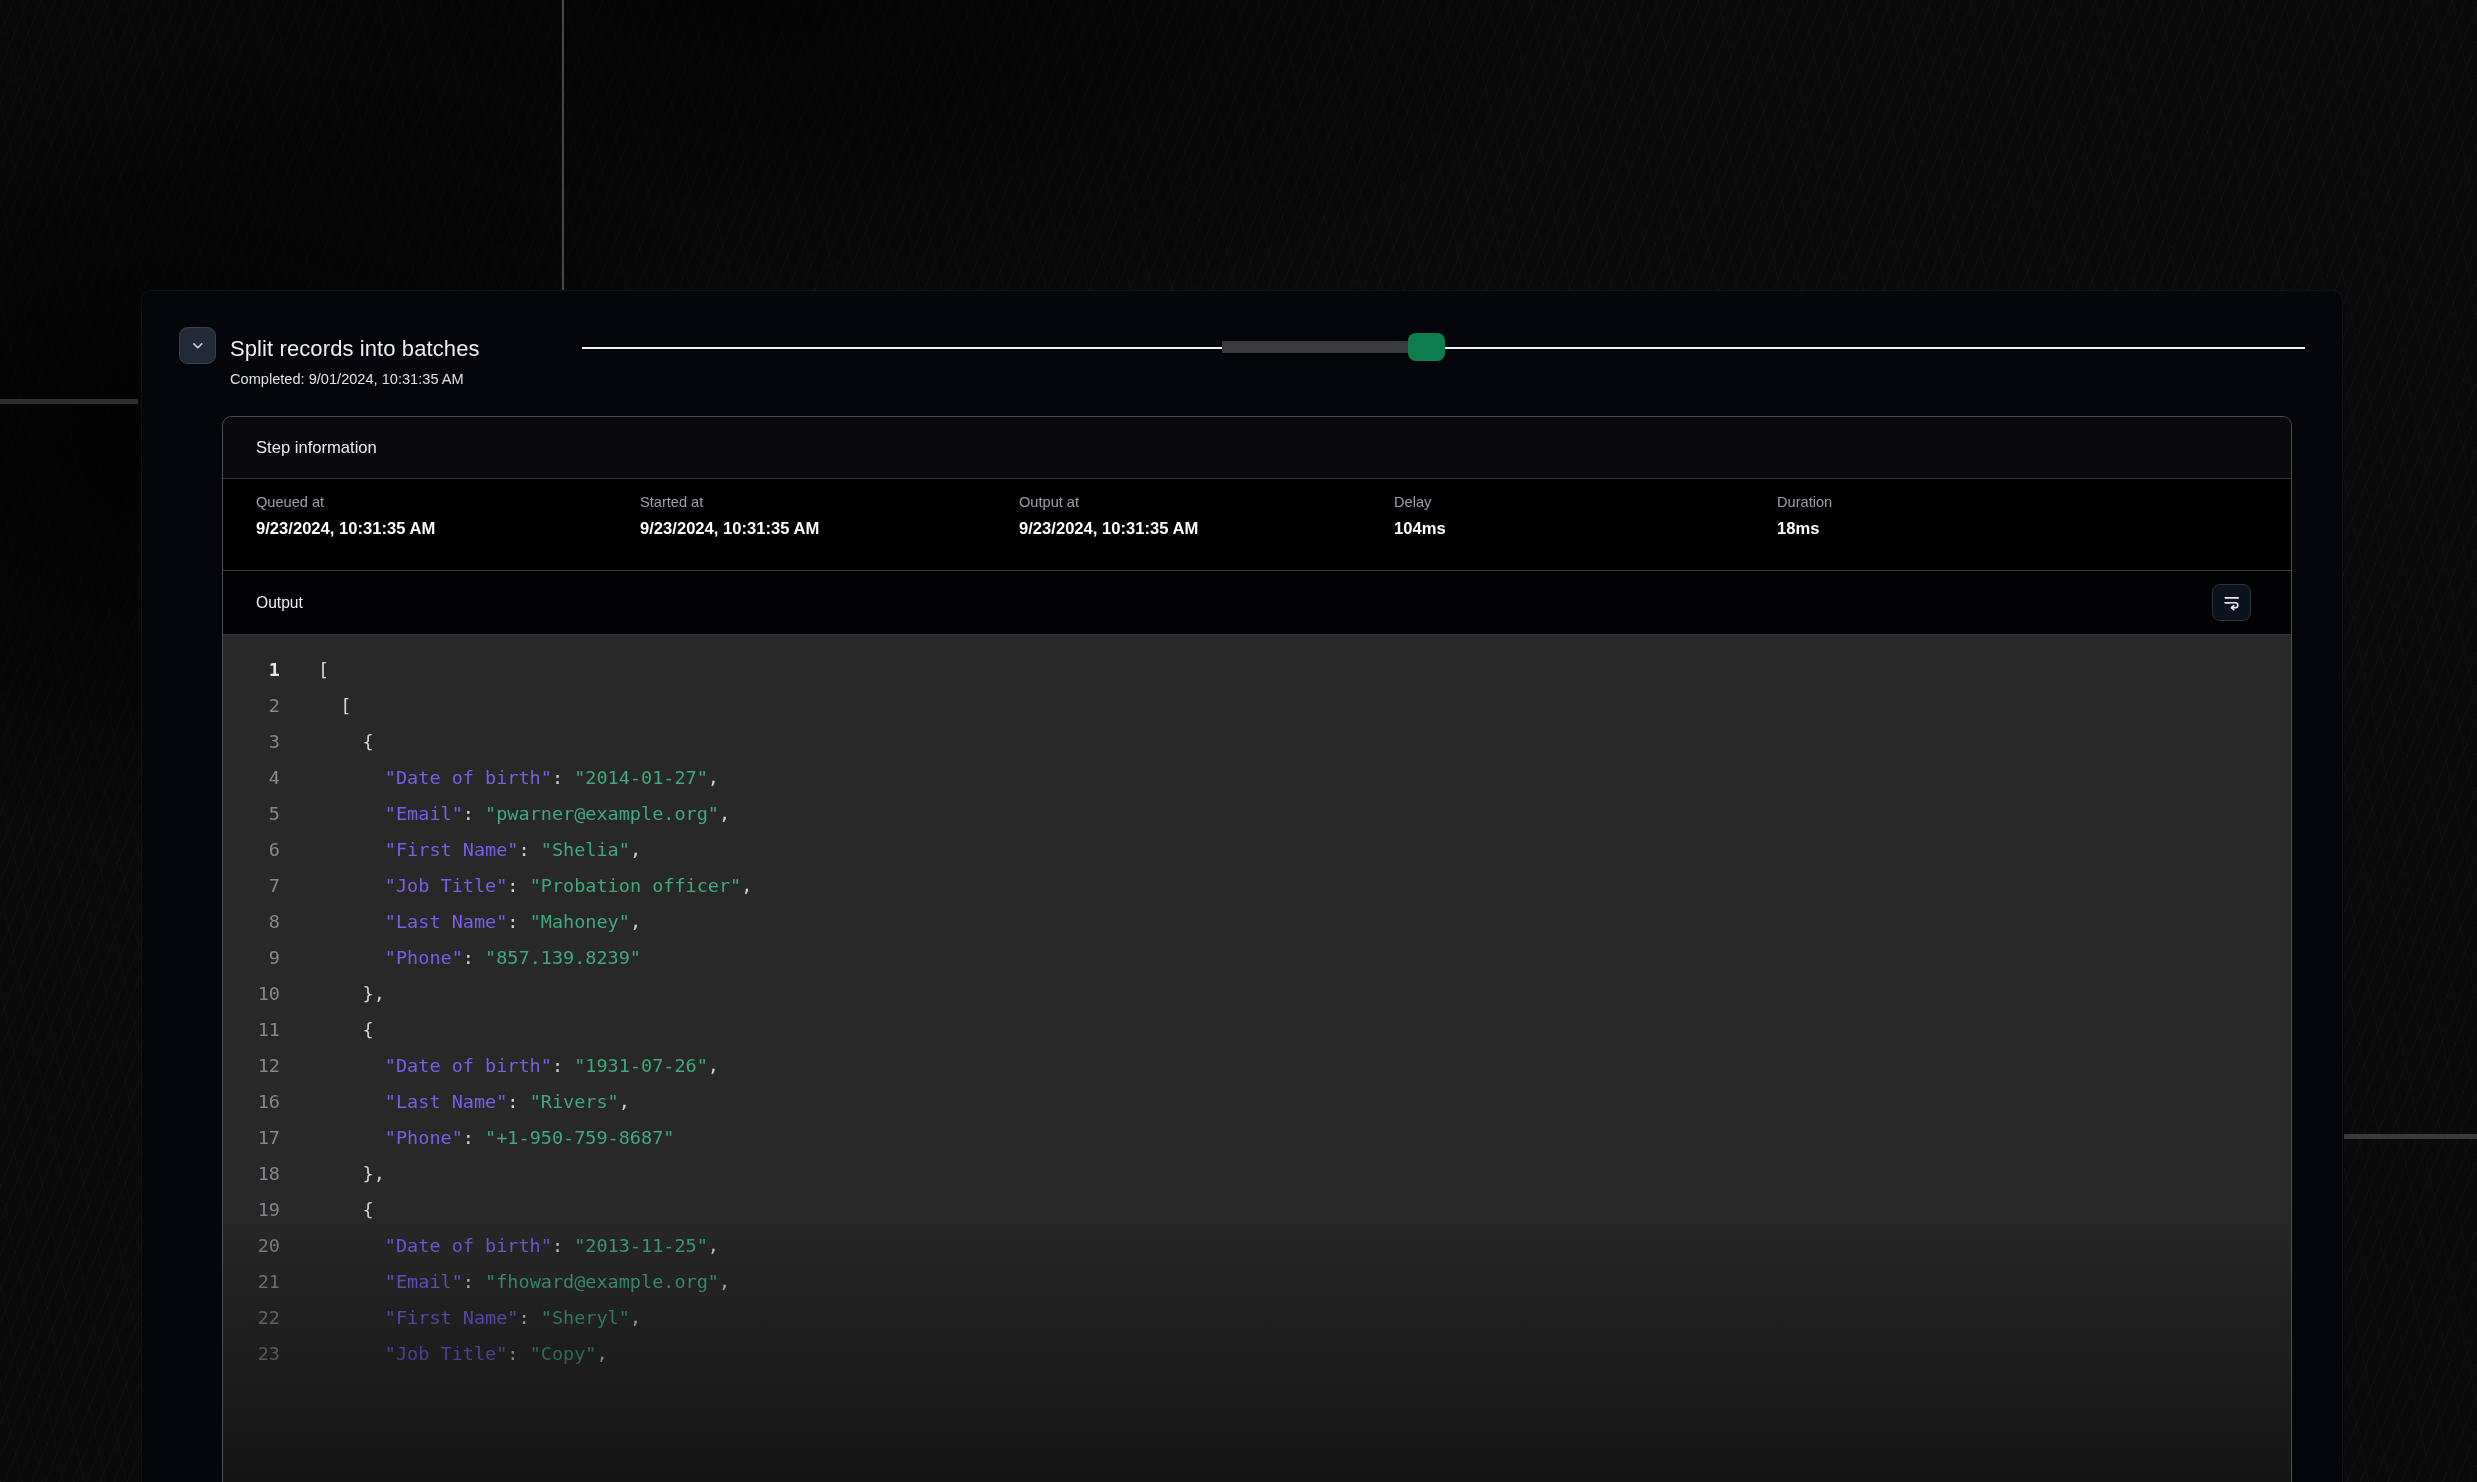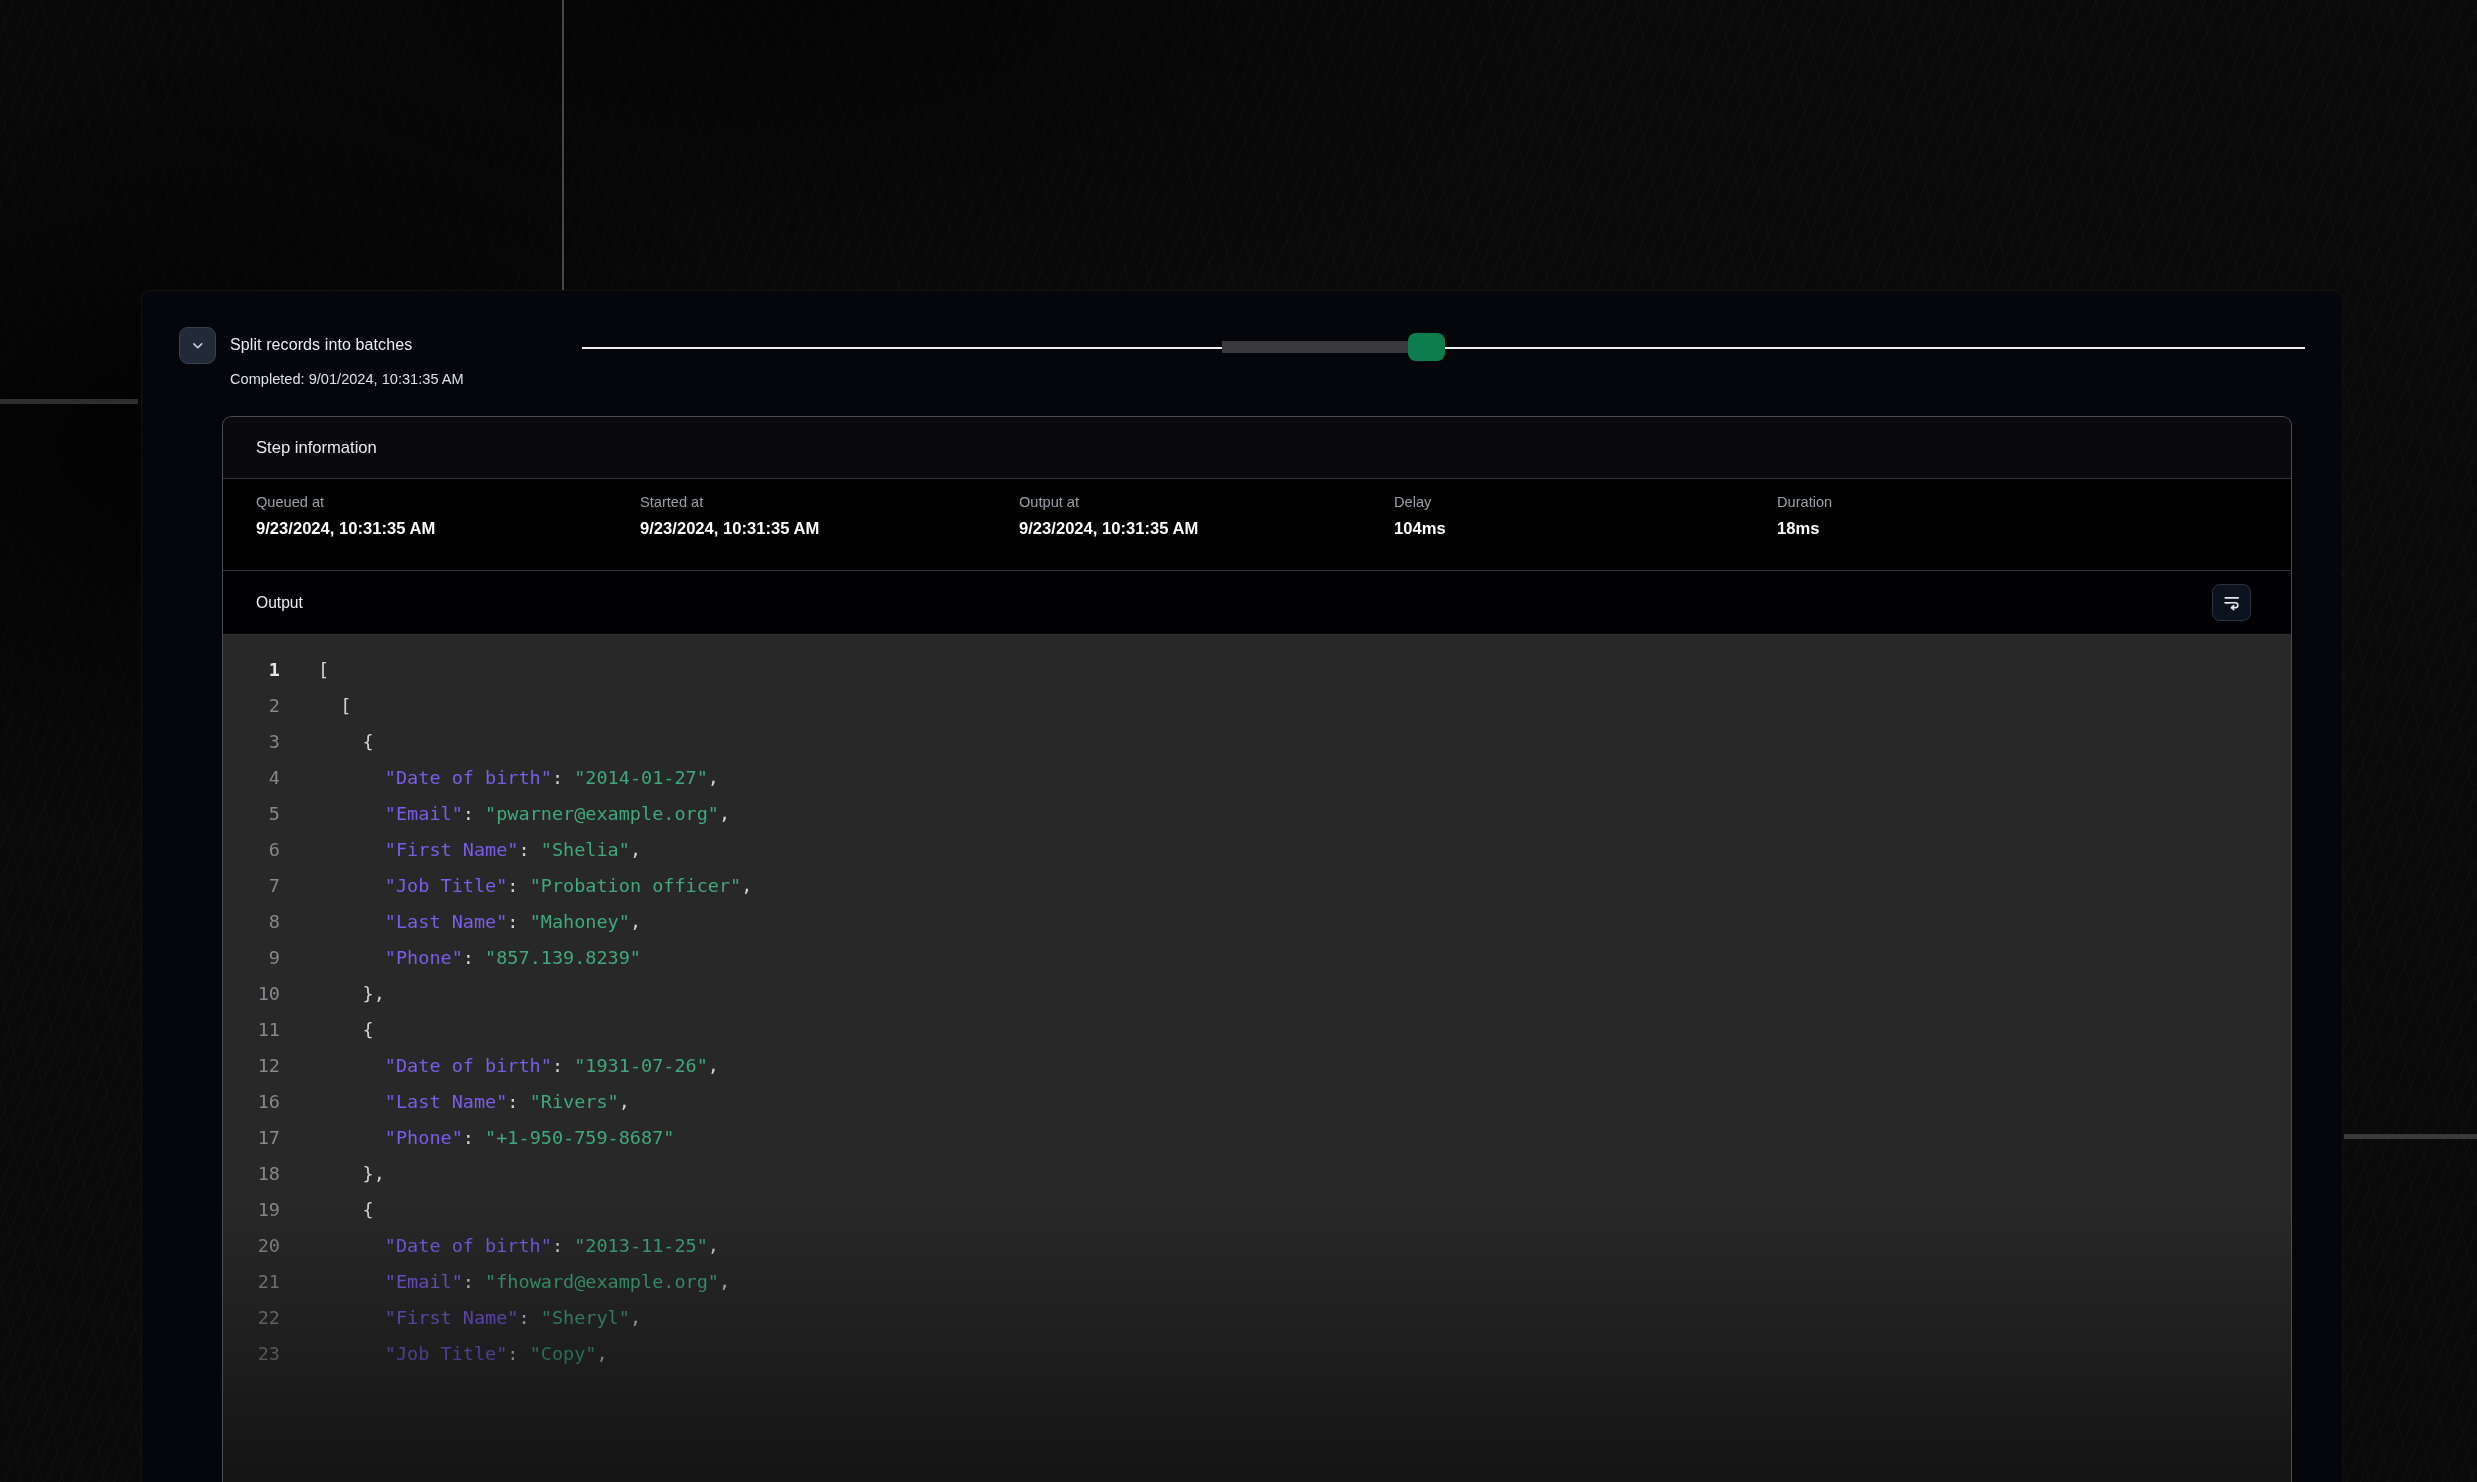--- a/index.html
+++ b/index.html
@@ -39,21 +39,21 @@
 
   
   .collapse-btn {
     position:absolute; left:37px; top:36px; width:37px; height:37px;
     background:#222938; border:1px solid #39424f; border-radius:8.8px;
     display:flex; align-items:center; justify-content:center; cursor:pointer;
   }
   .collapse-btn svg { stroke:#ccd2da; }
   .step-title {
     position:absolute; left:88px; top:45px;
-    font-size:16px; font-weight:500; color:#eceef2; letter-spacing:0.1px;
+    font-size:22px; font-weight:500; color:#eceef2; letter-spacing:0.1px;
   }
   .step-completed {
     position:absolute; left:88px; top:80px;
     font-size:14.6px; color:#dde0e5;
   }
 
   
   .timeline { position:absolute; left:440px; top:41px; width:1723px; height:31px; }
   .timeline-track { position:absolute; left:0; top:14.6px; width:100%; height:2px; background:#efefef; }
   .timeline-seg   { position:absolute; left:640px; top:8.8px; width:188px; height:12.7px; background:#3a3a3d; }

